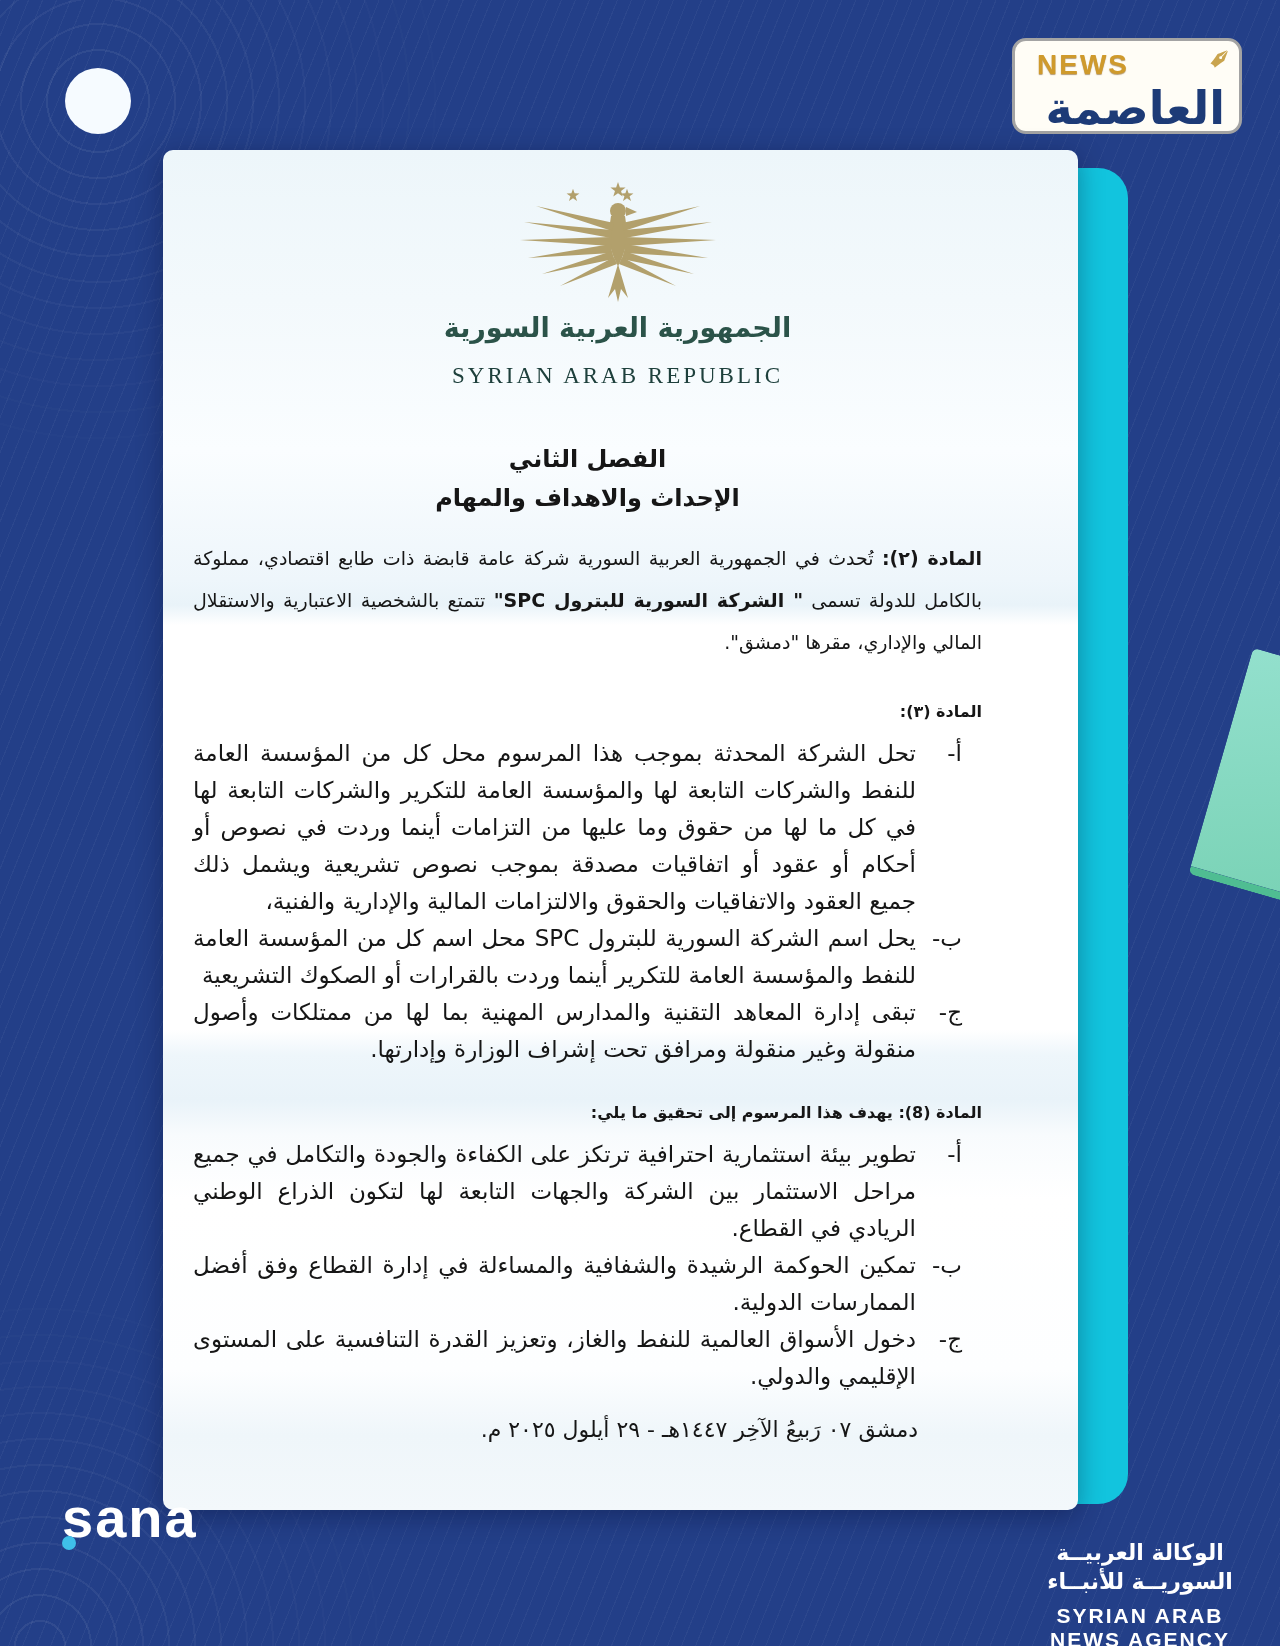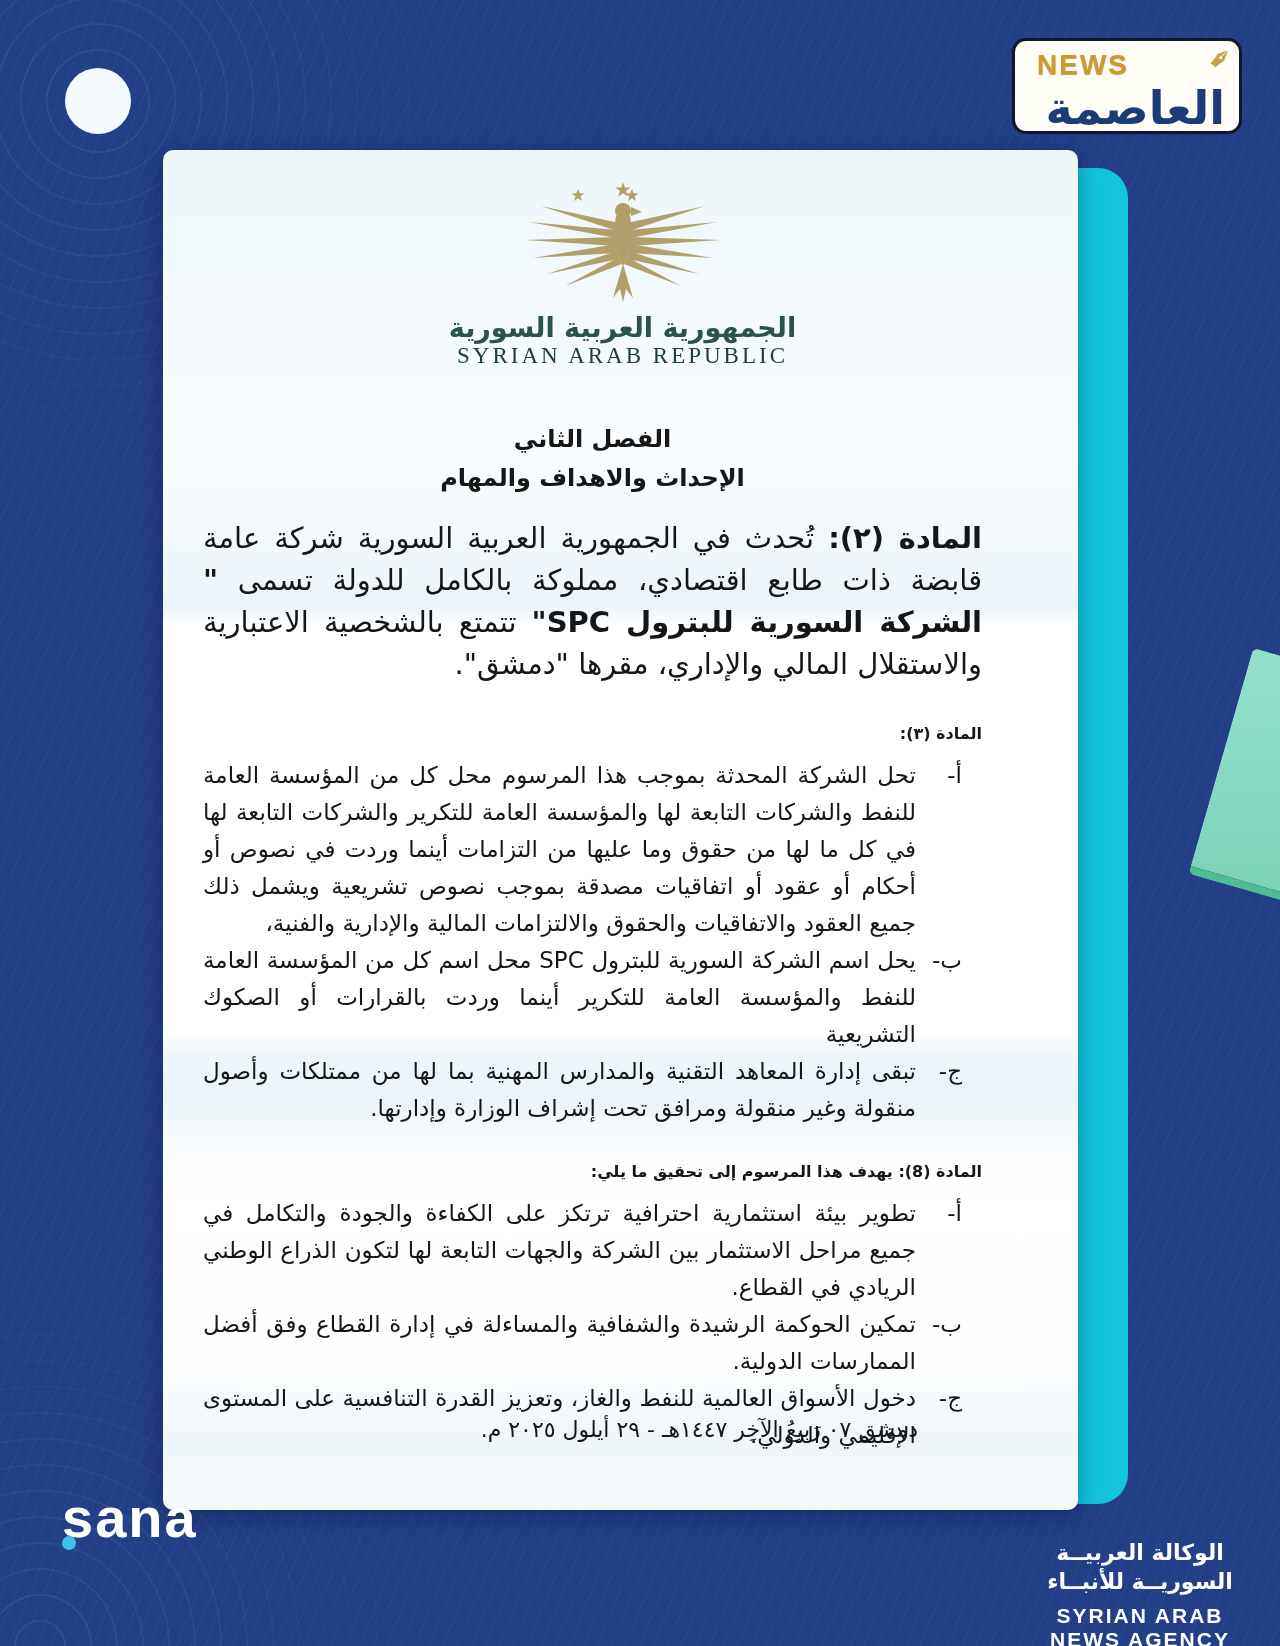--- a/index.html
+++ b/index.html
@@ -16,21 +16,21 @@
     -webkit-mask-image:radial-gradient(circle, #000 0%, rgba(0,0,0,0) 68%);
     mask-image:radial-gradient(circle, #000 0%, rgba(0,0,0,0) 68%); }
   .ripples-tl { left:-312px; top:-309px; }
   .ripples-bl { left:-370px; top:1236px; }
 
   .white-dot { position:absolute; left:65px; top:68px; width:66px; height:66px;
     border-radius:50%; background:#f6fbff; }
 
   
   .badge { position:absolute; left:1012px; top:38px; width:230px; height:96px;
-    background:#fffdf6; border:3px solid #0f172a; border-radius:14px; }
+    background:#fffdf6; border:3px solid #a3a3a3; border-radius:14px; }
   .news-word { position:absolute; top:8px; left:22px; font-size:28px; font-weight:800;
     letter-spacing:2px; color:#cf9a2c; text-shadow:0 1px 1px rgba(122,77,9,.55);
     font-family:"Liberation Sans", sans-serif; }
   .news-ar { position:absolute; top:44px; right:14px; font-size:46px; font-weight:bold;
     color:#1d3b77; line-height:1; }
   .pen-icon { position:absolute; top:0px; right:6px; font-size:30px; color:#c9a44e;
     transform:rotate(-45deg); }
 
   
   .note { position:absolute; left:1218px; top:664px; width:150px; height:235px;
@@ -40,34 +40,34 @@
   
   .cyan-strip { position:absolute; left:210px; top:168px; width:918px; height:1336px;
     background:#12c4de; border-radius:30px; }
   .page { position:absolute; left:163px; top:150px; width:915px; height:1360px;
     border-radius:10px; box-shadow:0 6px 26px rgba(0,10,40,.35);
     background:linear-gradient(180deg,
       #edf6fa 0px, #f3f9fc 150px, #fafdff 300px,
       #eef6fb 430px, #e9f3f9 455px, #ffffff 475px,
       #ffffff 880px, #eef6fb 905px, #e9f3f9 950px, #f8fbfd 985px,
       #ffffff 1050px, #fdfeff 1220px, #eff6fa 1285px, #f3f8fb 1360px);
-    padding:0 96px 0 40px; direction:rtl; color:#161616; overflow:hidden; }
+    padding:0 96px 0 30px; direction:rtl; color:#161616; overflow:hidden; }
 
   .emblem { display:block; margin:30px auto 0; transform:translateX(30px); }
   .country-ar { margin-top:2px; font-size:27px; font-weight:bold; color:#2b5349;
     text-align:center; transform:translateX(30px); }
-  .country-en { margin-top:0; font-size:23px; color:#1e403c; text-align:center;
+  .country-en { margin-top:20px; font-size:23px; color:#1e403c; text-align:center;
     letter-spacing:3px; direction:ltr; transform:translateX(30px);
     font-family:"Liberation Serif", serif; }
 
   .chapter { font-size:24px; font-weight:bold; text-align:center; line-height:34px; }
   .chapter-title { margin-top:53px; }
   .chapter-sub { margin-top:5px; }
 
-  .para { margin-top:22px; font-size:29px; line-height:42px; text-align:justify;
+  .para { margin-top:22px; font-size:19px; line-height:42px; text-align:justify;
     text-align-last:right; }
 
   .art-label { margin-top:32px; font-size:16px; font-weight:bold; line-height:34px; }
   .heading4 { margin-top:28px; }
 
   .list { margin-top:6px; padding-right:20px; }
   .li { display:flex; font-size:23px; line-height:37px; }
   .li .marker { flex:0 0 46px; }
   .li .txt { flex:1; text-align:justify; text-align-last:right; }
 

